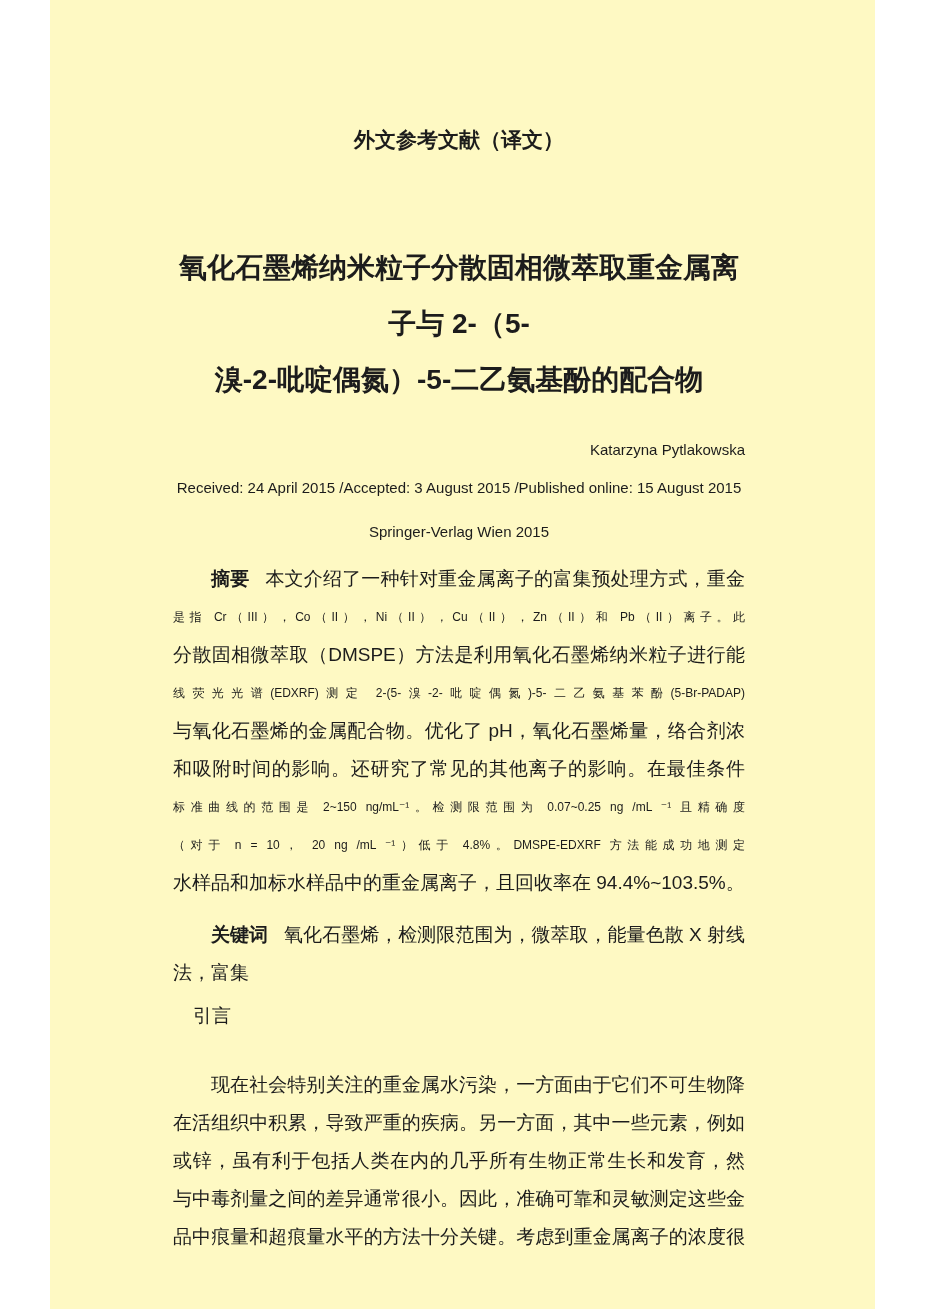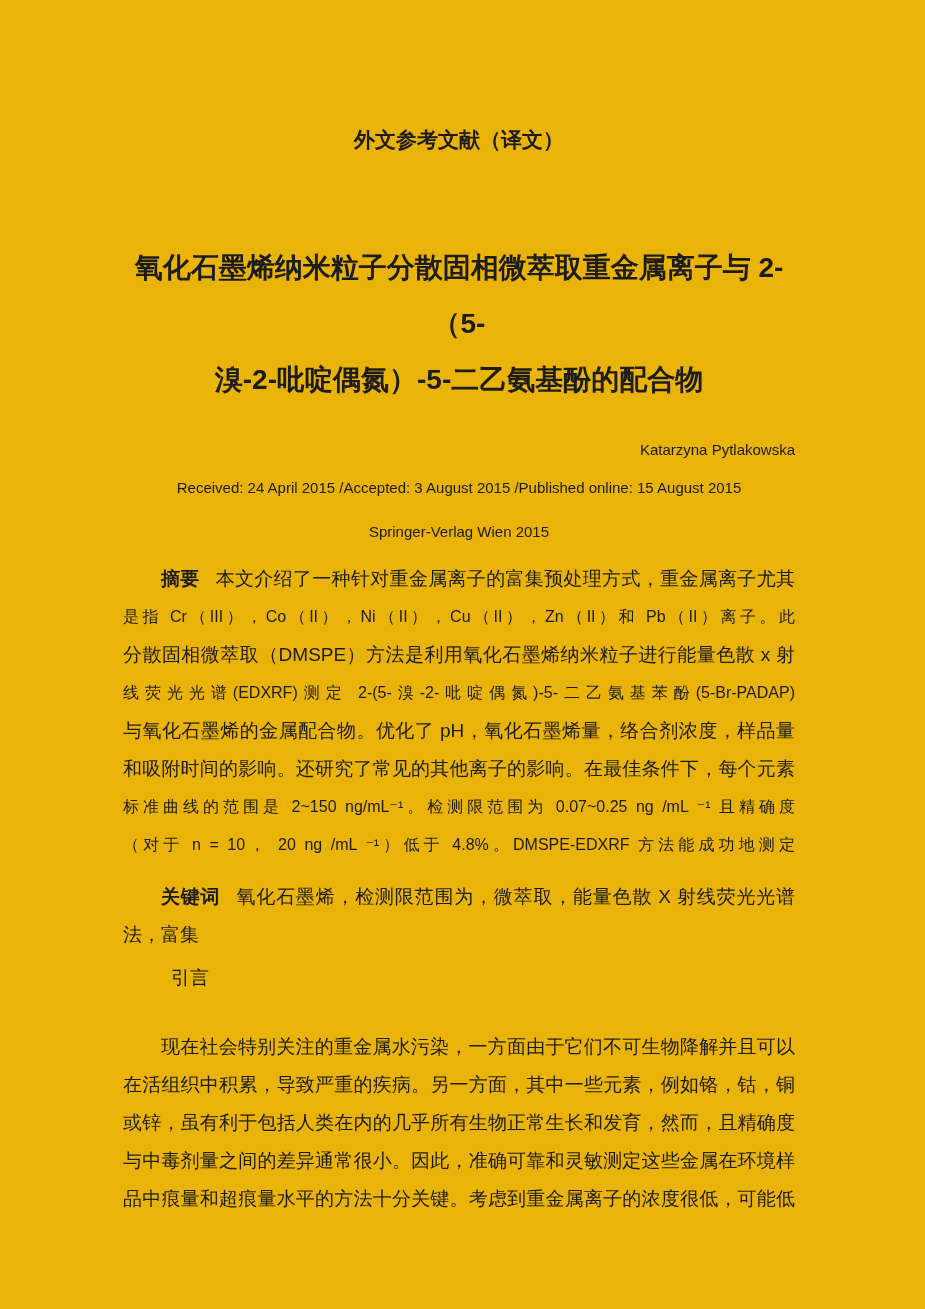--- a/index.html
+++ b/index.html
@@ -1,21 +1,21 @@
 <!DOCTYPE html>
 <html><head>
 <meta charset="utf-8">
 <style>
   html, body { margin: 0; padding: 0; background: #ffffff; }
   .page {
     position: relative;
-    width: 925px;
+    width: 825px;
     height: 1309px;
     margin: 0 auto;
-    background: #eab308;
+    background: #fef9c3;
     color: #1c1c1c;
     font-family: "Liberation Sans", "DejaVu Sans", sans-serif;
     box-sizing: border-box;
     padding: 0 130px 0 123px;
     overflow: hidden;
   }
   .doc-header {
     margin-top: 126px;
     text-align: center;
     font-size: 21px;
@@ -40,27 +40,27 @@
   .introtext { margin-top: 36px; }
 
   .line {
     height: 38px;
     line-height: 38px;
     overflow: hidden;
     text-align: justify;
     text-align-last: justify;
   }
   .line.last  { text-align-last: left; }
-  .line.tight { font-size: 16px; }
+  .line.tight { font-size: 12px; }
   .line.indent { padding-left: 38px; }
   .label { font-weight: bold; margin-right: 16px; }
 
   .section-heading {
     margin-top: 10px;
-    margin-left: 48px;
+    margin-left: 20px;
     font-size: 19px;
     line-height: 28px;
   }
 </style>
 </head>
 <body>
 
 <div class="page">
 
   <div class="doc-header">外文参考文献（译文）</div>
@@ -78,20 +78,21 @@
     <div class="line indent">
       <span class="label">摘要</span><span>本文介绍了一种针对重金属离子的富集预处理方式，重金属离子尤其</span>
     </div>
     <div class="line tight">是指 Cr（III），Co（II），Ni（II），Cu（II），Zn（II）和 Pb（II）离子。此</div>
     <div class="line">分散固相微萃取（DMSPE）方法是利用氧化石墨烯纳米粒子进行能量色散 x 射</div>
     <div class="line tight">线荧光光谱(EDXRF)测定 2-(5-溴-2-吡啶偶氮)-5-二乙氨基苯酚(5-Br-PADAP)</div>
     <div class="line">与氧化石墨烯的金属配合物。优化了 pH，氧化石墨烯量，络合剂浓度，样品量</div>
     <div class="line">和吸附时间的影响。还研究了常见的其他离子的影响。在最佳条件下，每个元素</div>
     <div class="line tight">标准曲线的范围是 2~150 ng/mL⁻¹。检测限范围为 0.07~0.25 ng /mL ⁻¹ 且精确度</div>
     <div class="line tight">（对于 n = 10， 20 ng /mL ⁻¹）低于 4.8%。DMSPE-EDXRF 方法能成功地测定</div>
+    <div class="line last">水样品和加标水样品中的重金属离子，且回收率在 94.4%~103.5%。</div>
   </div>
 
   <div class="para keywords">
     <div class="line indent">
       <span class="label">关键词</span><span>氧化石墨烯，检测限范围为，微萃取，能量色散 X 射线荧光光谱</span>
     </div>
     <div class="line last">法，富集</div>
   </div>
 
   <div class="section-heading">引言</div>

